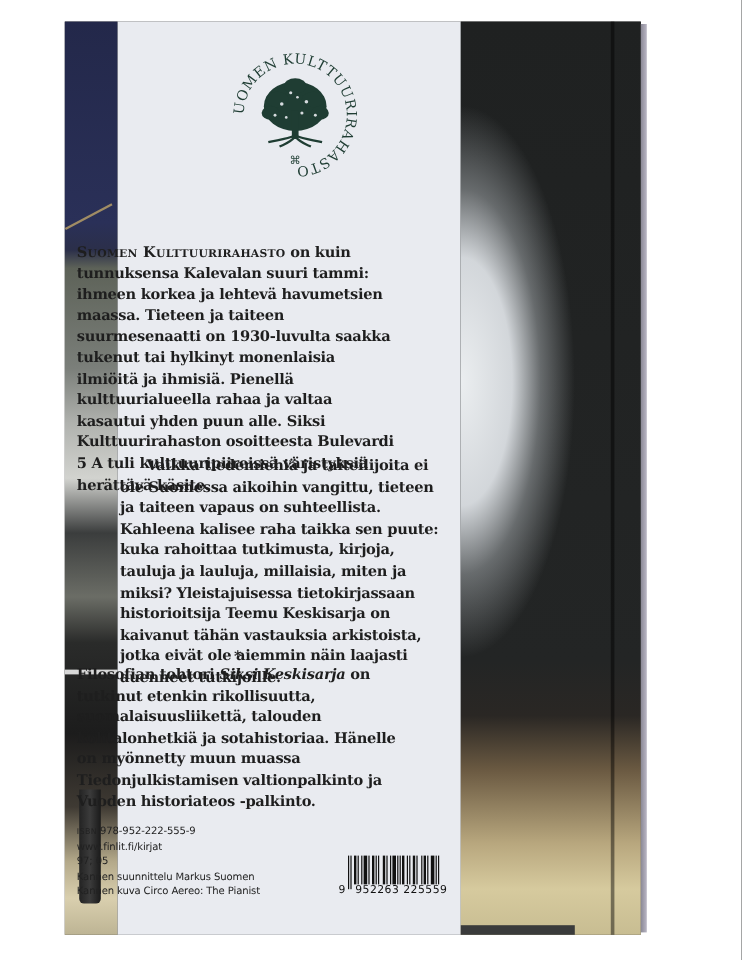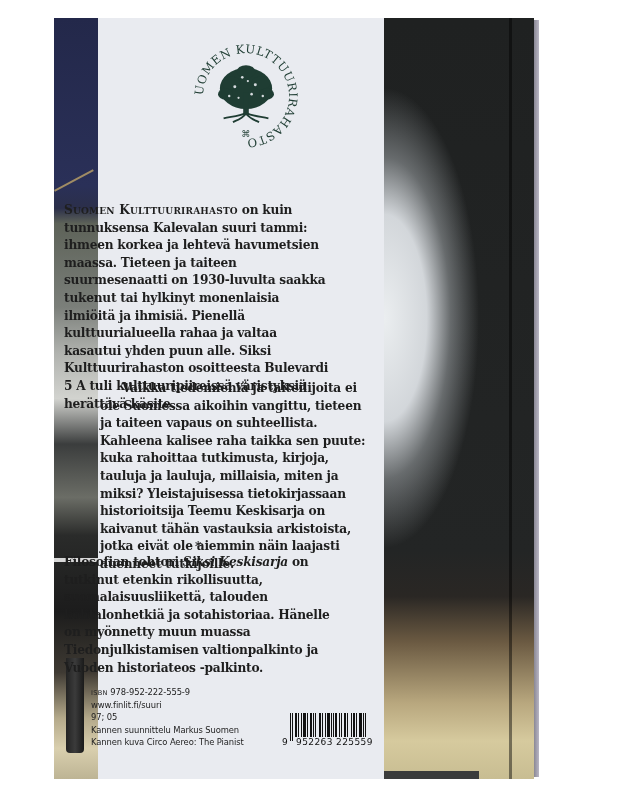--- a/index.html
+++ b/index.html
@@ -68,21 +68,21 @@
   .star { text-align:center; font-size:12px; line-height:14px; margin:2px 0 0 0; }
   .p1 { top:202px; }
   .p2 { top:380px;margin-left:36px; }
   .p3 { top:540px; }
 
   .imprint {
     position:absolute; left:64px; top:686px; width:160px;
     font-family:"DejaVu Sans", sans-serif; font-size:8.4px; line-height:12.2px; color:#222;
     letter-spacing:-0.1px;
   }
-  .imprint div { white-space:nowrap;margin-left:27px; }
+  .imprint div { white-space:nowrap; }
   .isbn-lbl { font-size:6.6px; letter-spacing:0.3px; }
 
   .barcode {
     position:absolute; left:282px; top:713px; width:97px; height:36px;
   }
   .bars { position:absolute; left:8px; top:0; width:88px; height:28px; display:flex; align-items:stretch; }
   .bars span { display:block; height:100%; background:#111; }
   .bar-digits {
     position:absolute; left:0; top:24px; width:100%;
     font-family:"DejaVu Sans", sans-serif; font-size:9px; color:#111; letter-spacing:0.4px;
@@ -152,21 +152,21 @@
   <p class="indent">Vaikka tiedemiehiä ja taiteilijoita ei ole Suomessa aikoihin vangittu, tieteen ja taiteen vapaus on suhteellista. Kahleena kalisee raha taikka sen puute: kuka rahoittaa tutkimusta, kirjoja, tauluja ja lauluja, millaisia, miten ja miksi? Yleistajuisessa tietokirjassaan historioitsija Teemu Keskisarja on kaivanut tähän vastauksia arkistoista, jotka eivät ole aiemmin näin laajasti auenneet tutkijoille.</p>
 </div>
 
 <div class="text p3">
   <p class="star">*</p>
   <p><span>Filosofian tohtori </span><em>Siksi Keskisarja</em><span> on tutkinut etenkin rikollisuutta, suomalaisuusliikettä, talouden kohtalonhetkiä ja sotahistoriaa. Hänelle on myönnetty muun muassa Tiedonjulkistamisen valtionpalkinto ja Vuoden historiateos -palkinto.</span></p>
 </div>
 
 <div class="imprint">
   <div><span class="isbn-lbl">ISBN</span> <span>978-952-222-555-9</span></div>
-  <div>www.finlit.fi/suuri</div>
+  <div>www.finlit.fi/kirjat</div>
   <div>97; 05</div>
   <div>Kannen suunnittelu Markus Suomen</div>
   <div>Kannen kuva Circo Aereo: The Pianist</div>
 </div>
 
 <div class="barcode">
   <div class="bars">
     <span style="width:1px;margin-right:1px"></span>
       <span style="width:1px;margin-right:2px"></span>
     <span style="width:2px;margin-right:1px"></span>

